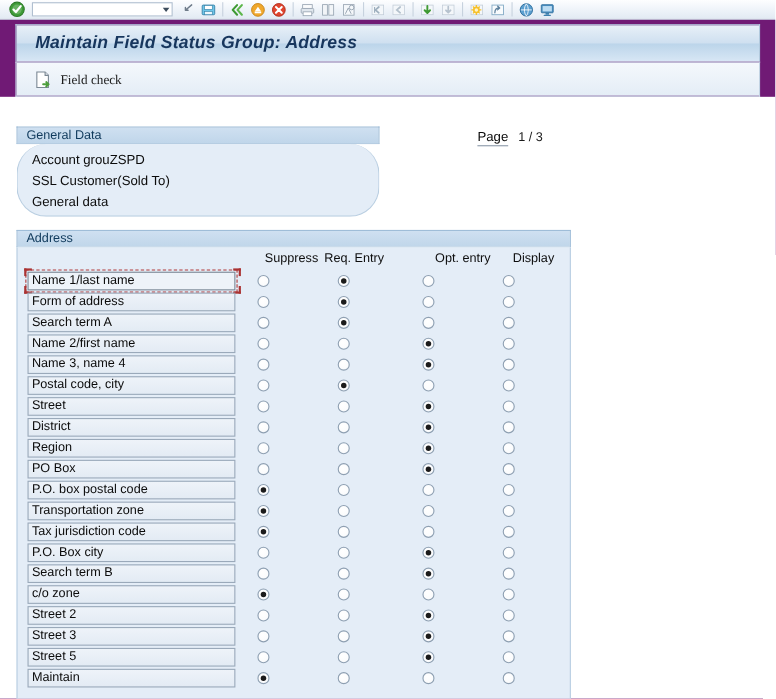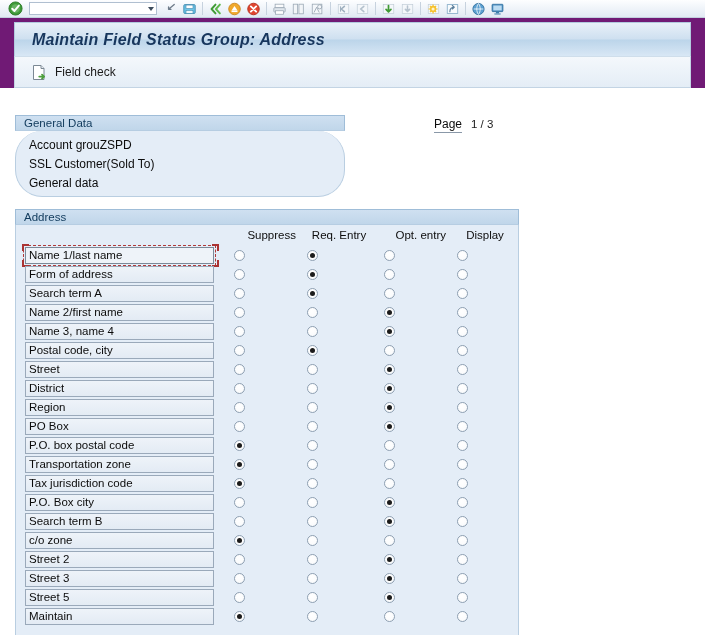--- a/index.html
+++ b/index.html
@@ -63,21 +63,21 @@
     background: linear-gradient(to bottom, #f4f8fc 0%, #e4edf6 100%);
     border: 1px solid #c3d4e4; border-top: 1px solid #cfdeeb;
     box-sizing: border-box;
     display: flex; align-items: center;
   }
   .appbar .btn {
     display: flex; align-items: center; height: 22px;
     margin-left: 13px; padding: 0 3px; cursor: default;
   }
   .appbar .btn .lbl {
-    font-size: 12px; color: #1b1b1b; margin-left: 8px; white-space: nowrap;
+    font-size: 12px; color: #1b1b1b; margin-left: 8px; white-space: nowrap; font-family: Liberation Serif, serif;
   }
 
   .canvas {
     position: absolute; left: 0; top: 70px; width: 705px; height: 547px;
     background: #ffffff;
   }
 
   
   .groupbox { position: absolute; box-sizing: border-box; }
   .gb-head {
@@ -352,22 +352,22 @@
         <span class="plabel">Page</span>
         <span class="pval">1 / 3</span>
       </div>
 
       <div class="groupbox" id="address-group">
         <div class="gb-head">
           <span class="cap">Address</span>
         </div>
         <div class="gb-body">
           <div class="col-headers" id="col-headers">
-              <div class="col-head" style="left: 218px; width: 62px; text-align: right;">Suppress</div>
-              <div class="col-head" style="left: 287px; width: 72px;">Req. Entry</div>
+              <div class="col-head" style="left: 218px; width: 62px;">Suppress</div>
+              <div class="col-head" style="left: 270px; width: 72px;">Req. Entry</div>
               <div class="col-head" style="left: 364px; width: 66px; text-align: right;">Opt. entry</div>
               <div class="col-head" style="left: 440px; width: 58px;">Display</div>
             </div>
           <div class="field-rows" id="field-rows">
               <div class="frow focused">
                 <div class="fname">Name 1/last name</div>
                 <div class="focus-brackets">
                   <span class="tl"></span>
                   <span class="tr"></span>
                   <span class="bl"></span>

